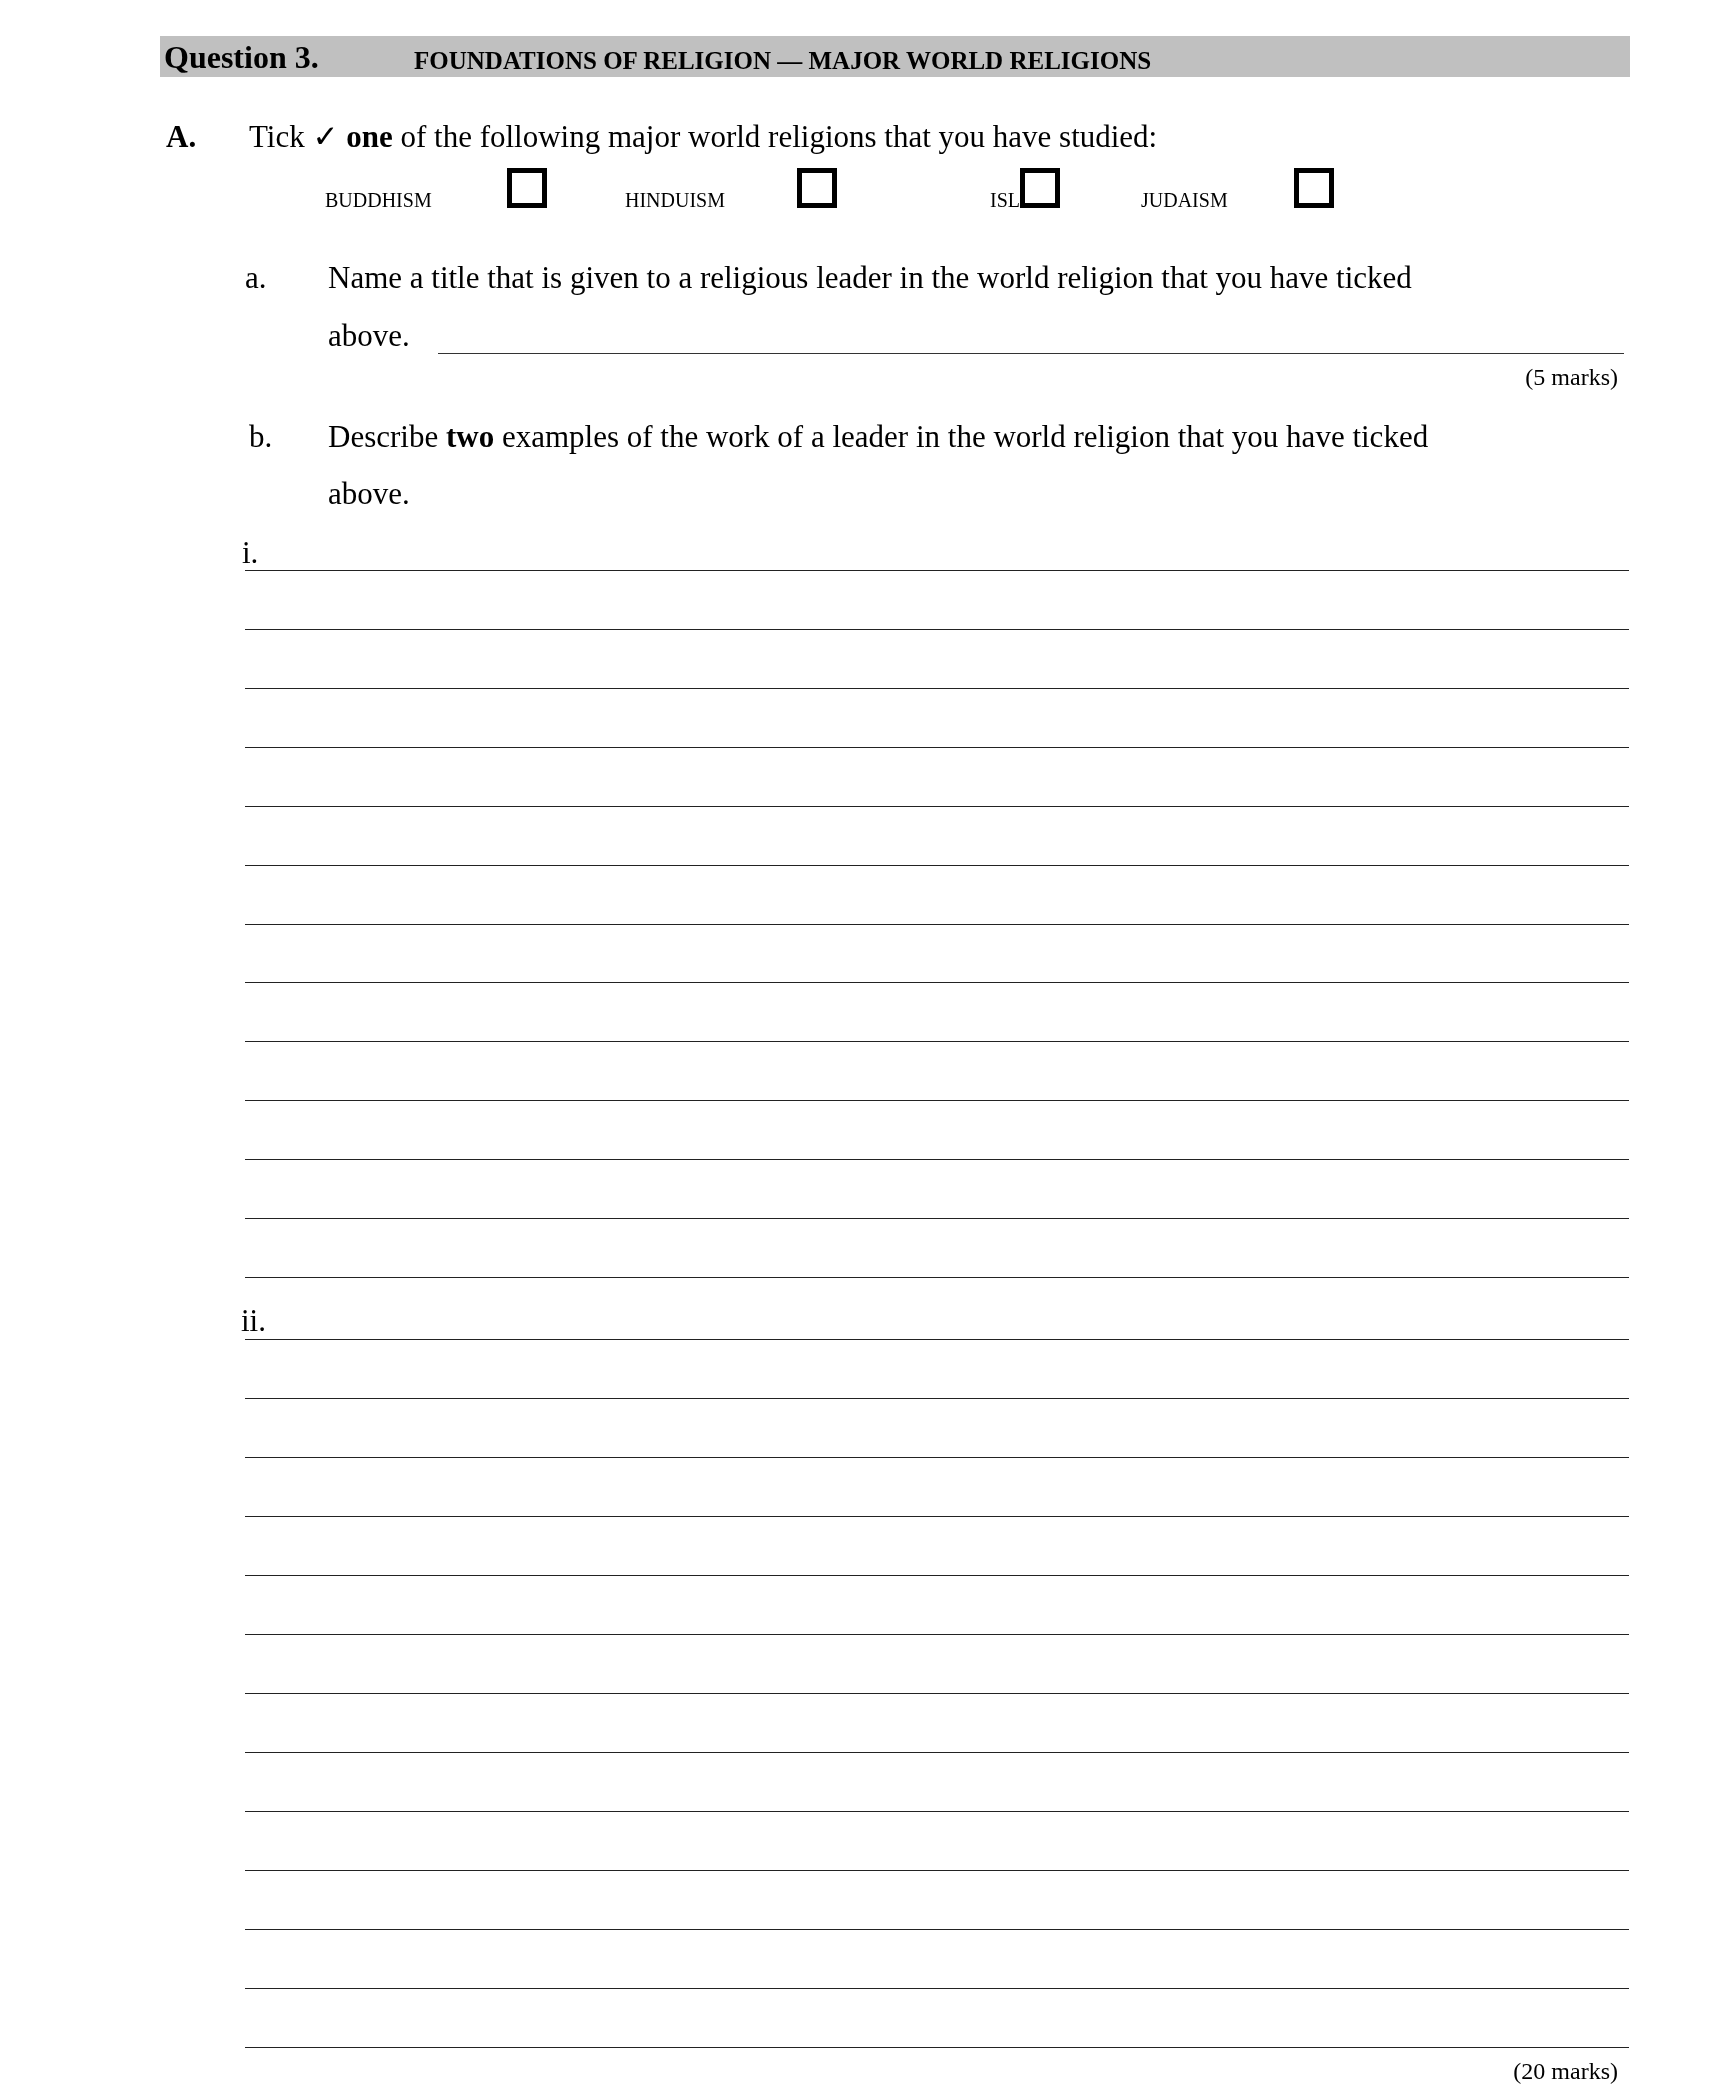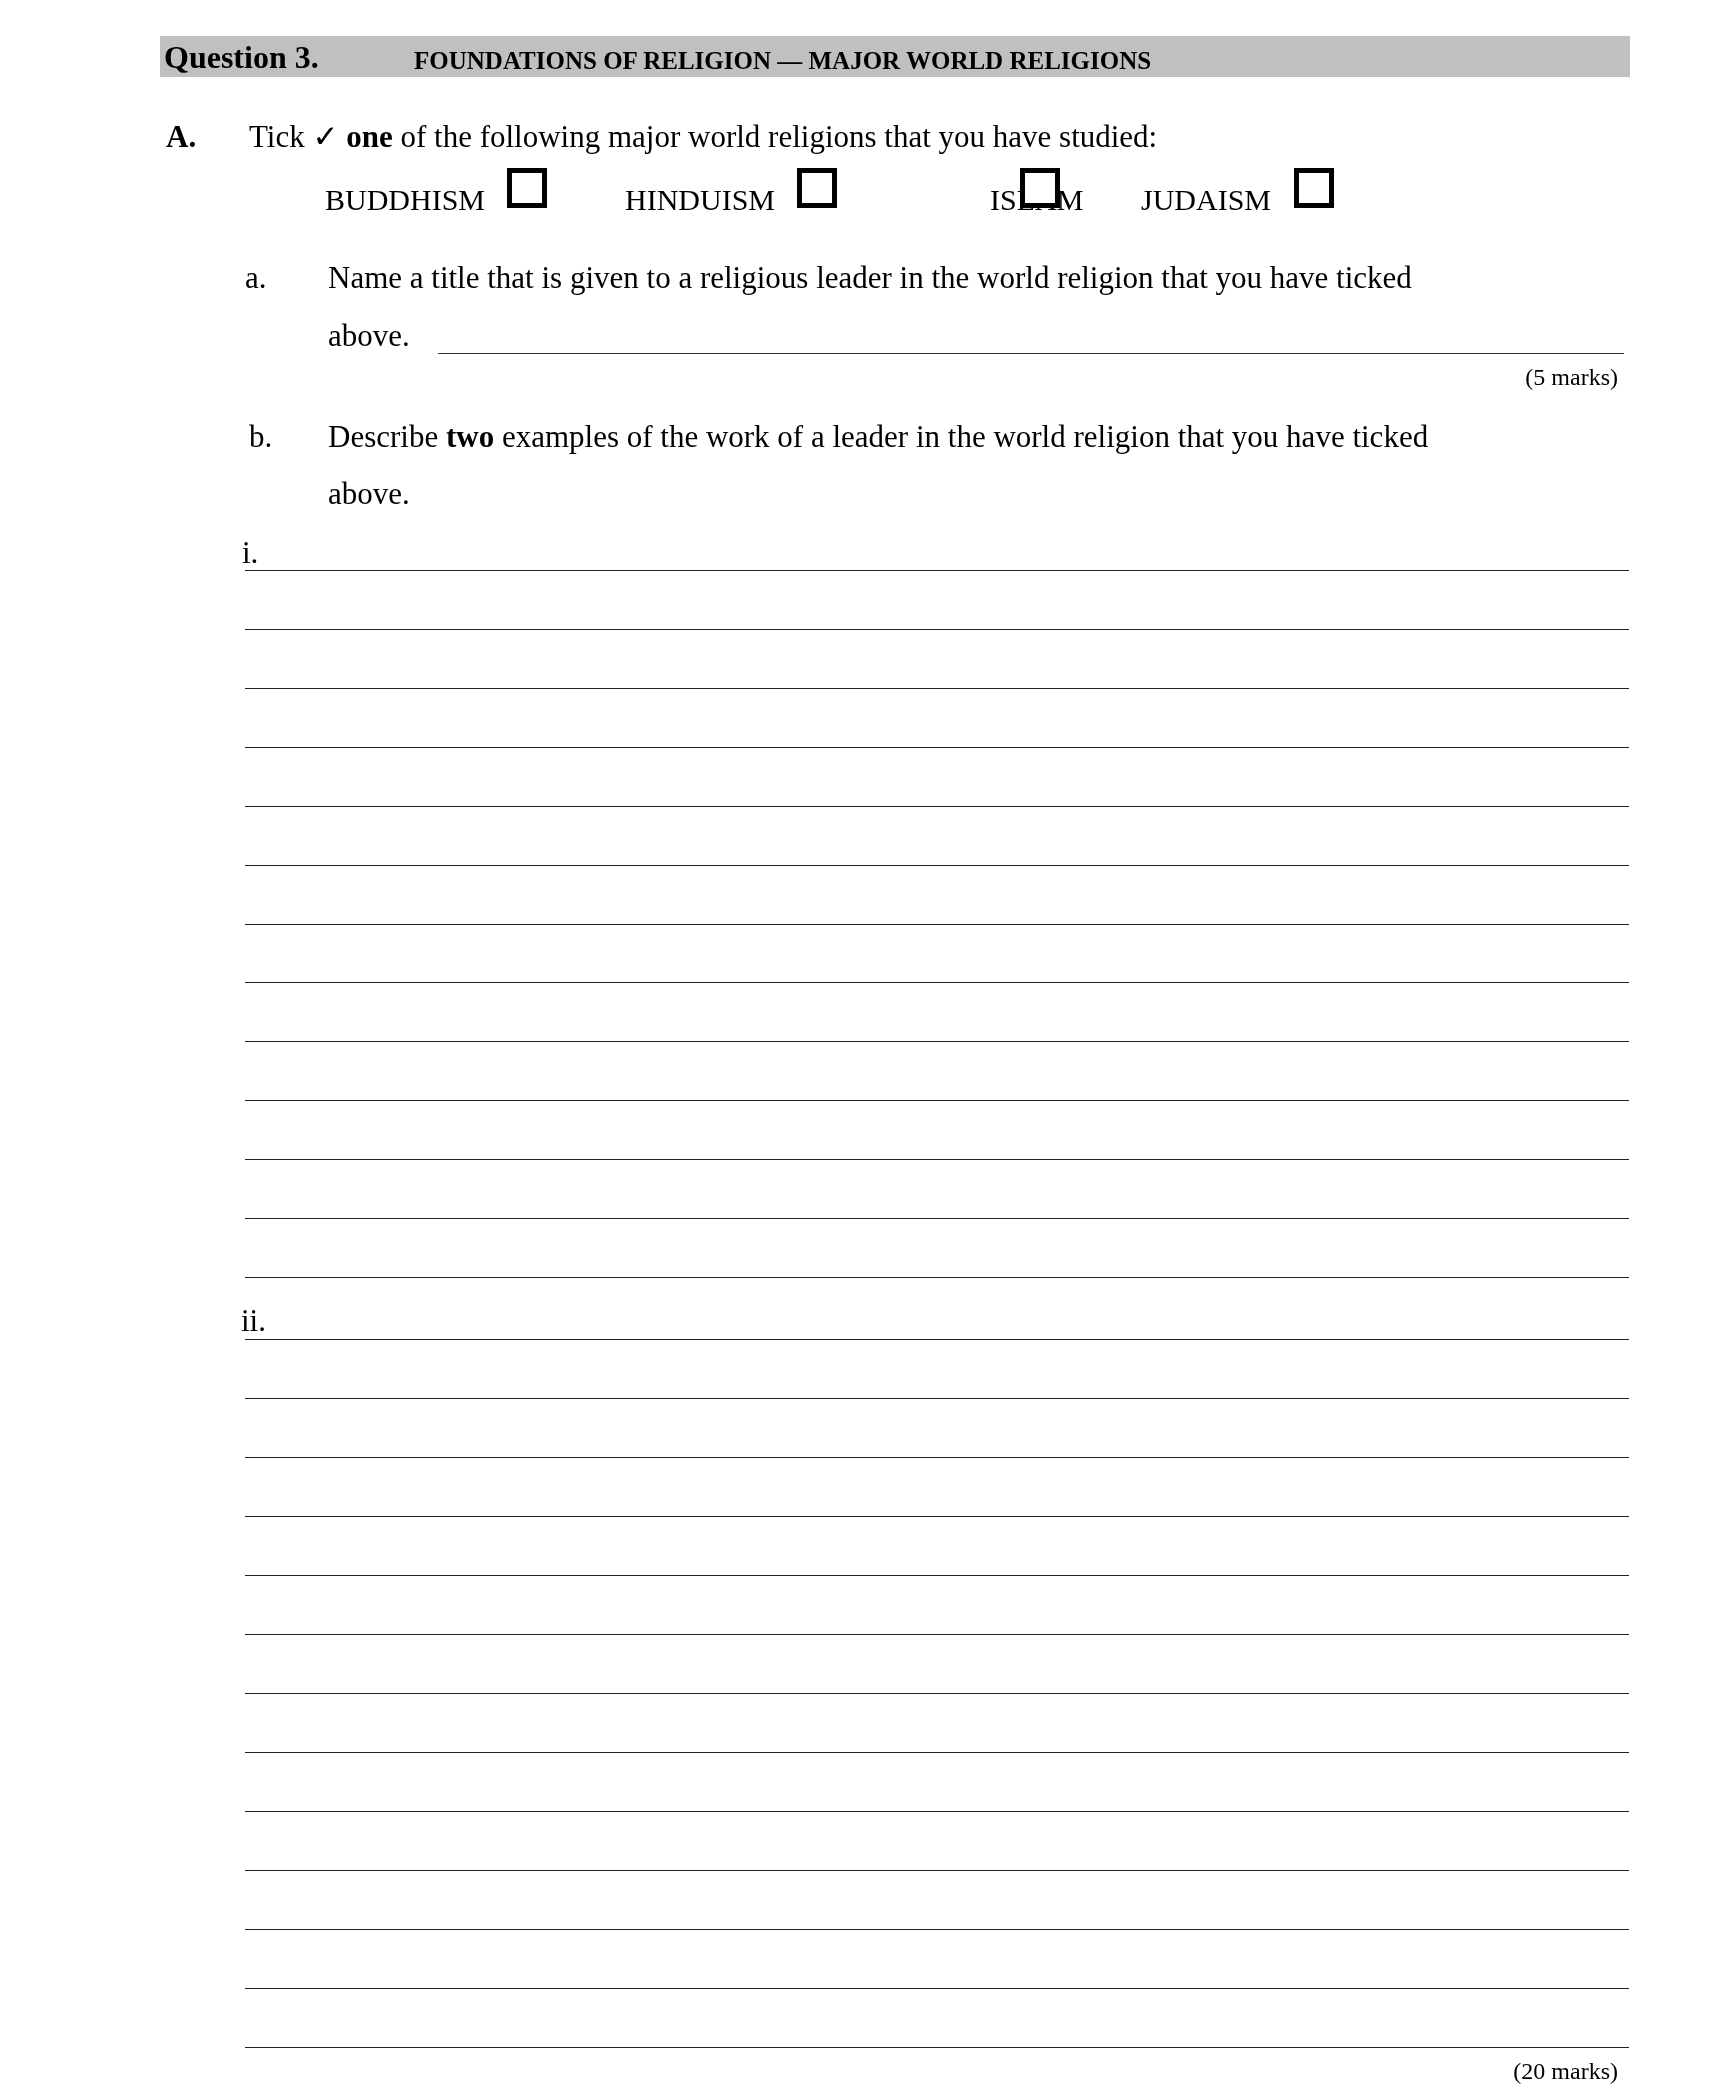--- a/index.html
+++ b/index.html
@@ -5,21 +5,21 @@
     html, body { margin: 0; padding: 0; background: #ffffff; }
     body { width: 1729px; height: 2096px; position: relative; overflow: hidden;
            font-family: "Liberation Serif", "DejaVu Serif", serif; color: #000; }
     .abs { position: absolute; white-space: nowrap; }
     .header-bar { position: absolute; left: 160px; top: 36px; width: 1470px; height: 41px; background: #c0c0c0; }
     .q-number { left: 164px; top: 38px; font-size: 32px; font-weight: bold; line-height: 38px; }
     .q-title { left: 414px; top: 46px; font-size: 25px; font-weight: bold; line-height: 30px; }
     .sec-label { left: 166px; top: 118px; font-size: 31px; font-weight: bold; line-height: 38px; }
     .instr { left: 249px; top: 118px; font-size: 31px; line-height: 38px; text-align: right; }
     .instr b { font-weight: bold; }
-    .opt { position: absolute; top: 181px; font-size: 30px; line-height: 38px; white-space: nowrap; }
+    .opt { position: absolute; top: 181px; font-size: 20px; line-height: 38px; white-space: nowrap; }
     .box { position: absolute; top: 168px; width: 30px; height: 30px; border: 5.7px solid #000; background: #fff; }
     .body-text { font-size: 31px; line-height: 38px; }
     .sub-label { font-size: 31px; line-height: 38px; }
     .underline-a { position: absolute; left: 438px; top: 353px; width: 1186px; height: 0; border-top: 1.9px solid #333; }
     .marks { position: absolute; right: 111px; font-size: 24px; line-height: 38px; white-space: nowrap; }
     .answer-line { position: absolute; left: 245px; width: 1384px; height: 0; border-top: 1.9px solid #222; }
     .answer-lines { position: absolute; left: 0; top: 0; }
   </style>
 </head>
 <body>

